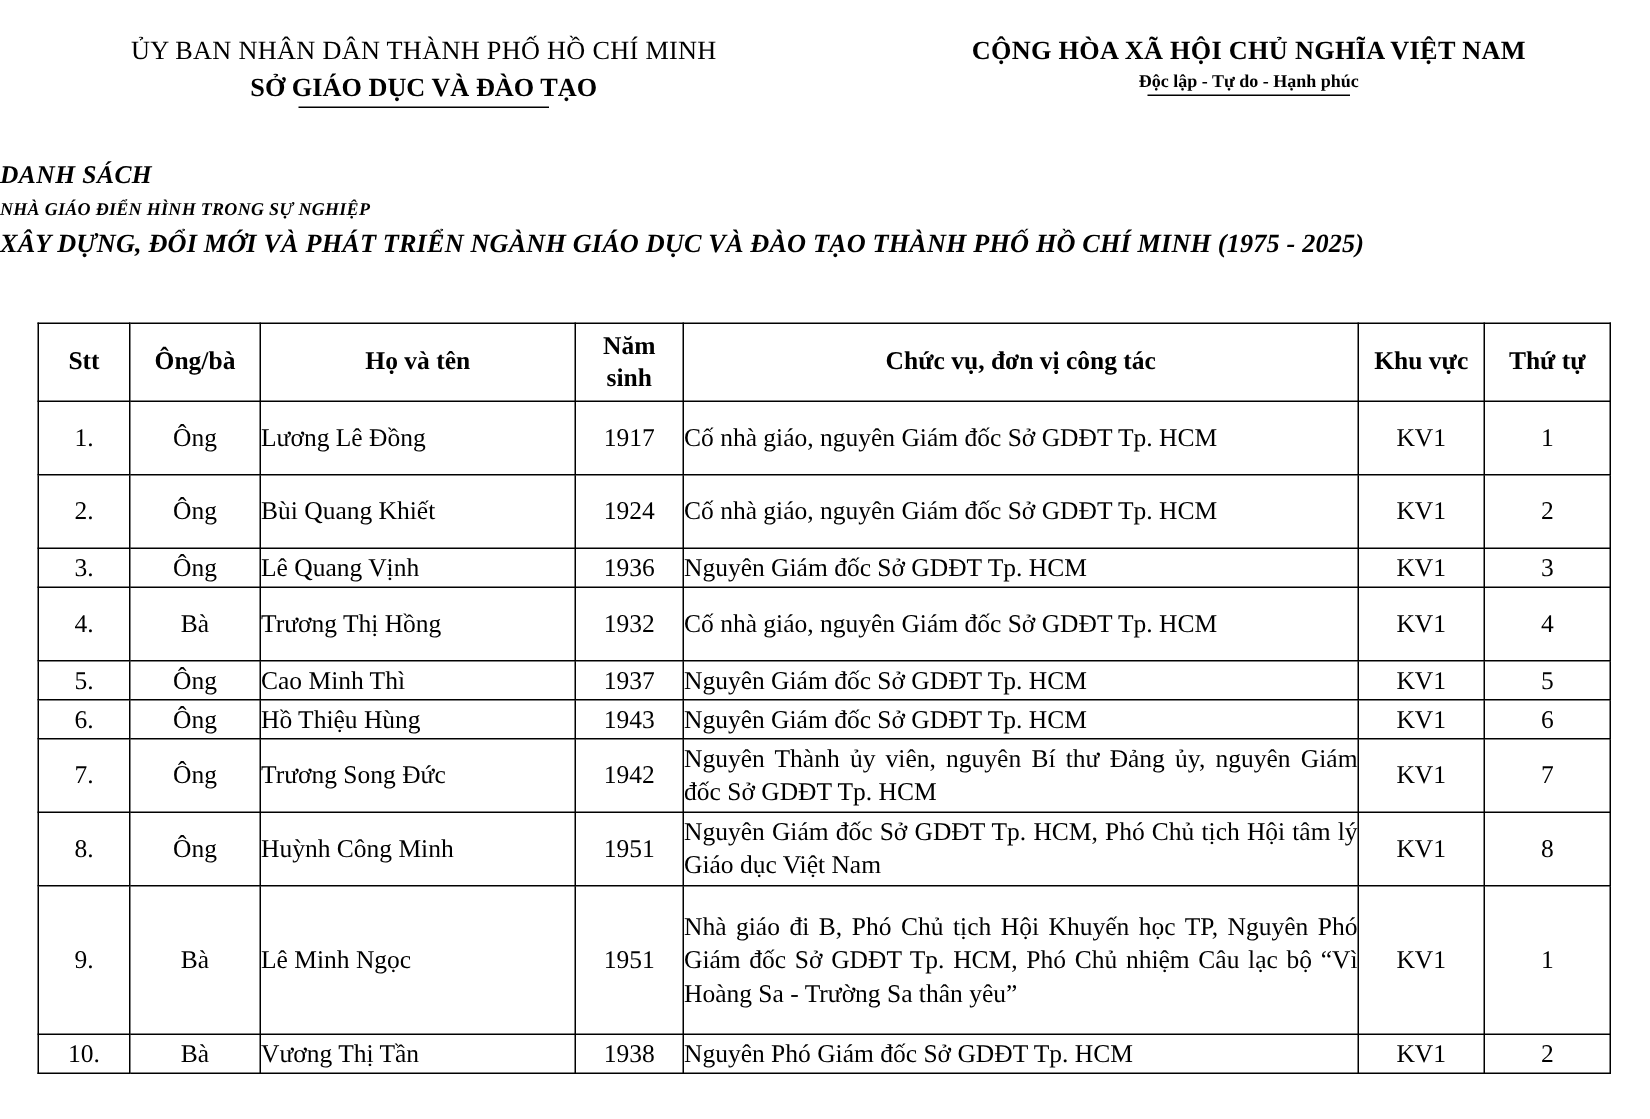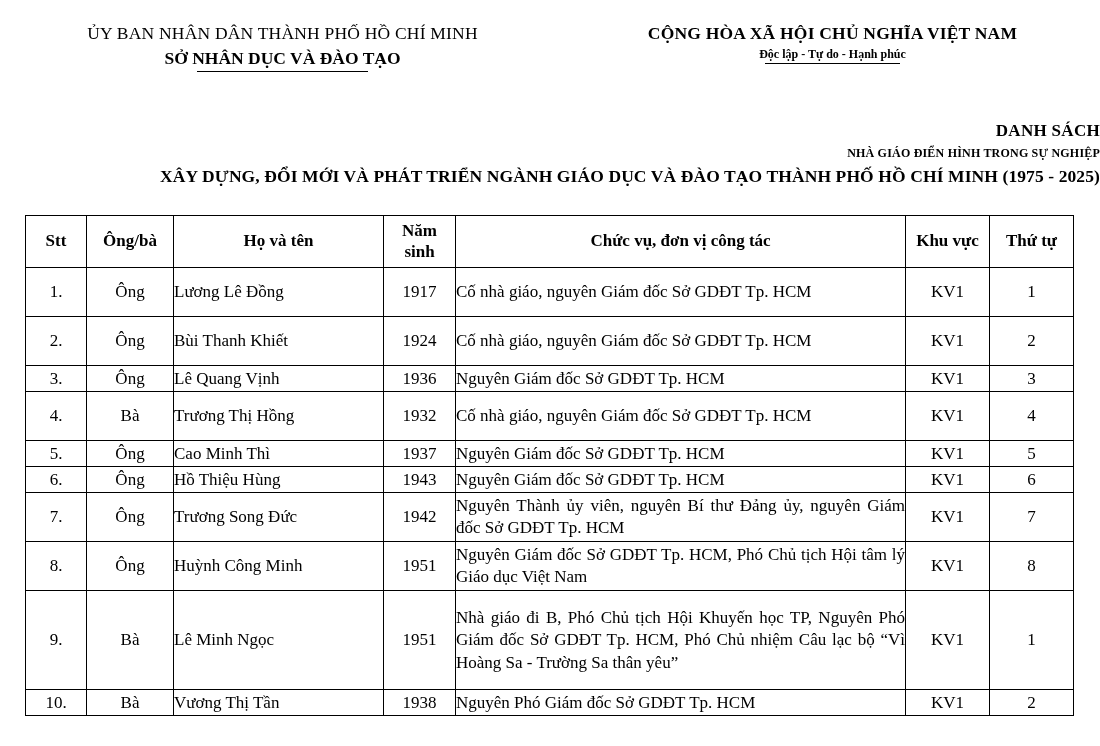--- a/index.html
+++ b/index.html
@@ -71,23 +71,24 @@
     bottom: -2px;
     border-bottom: 1.6px solid #000;
   }
   .lh-right .underline-box::after {
     left: 4%;
     right: 4%;
   }
 
   
   .doc-title {
-    text-align: right;
-    margin-top: 48px;
+    text-align: left;
+    margin-top: 34px;
     font-weight: bold;
+    font-style: italic;
   }
   .dt-l1 {
     font-size: 17px;
     line-height: 1.55;
     letter-spacing: 0.3px;
   }
   .dt-l2 {
     font-size: 12px;
     line-height: 1.55;
     letter-spacing: 0.2px;
@@ -162,21 +163,21 @@
   .row-one td  { height: 25px; }
 </style>
 </head>
 <body>
 
 <div class="page">
 
   <div class="letterhead">
     <div class="lh-left">
       <div class="lh-line1">ỦY BAN NHÂN DÂN THÀNH PHỐ HỒ CHÍ MINH</div>
-      <div class="lh-line2"><span class="underline-box">SỞ NHÂN DỤC VÀ ĐÀO TẠO</span></div>
+      <div class="lh-line2"><span class="underline-box">SỞ GIÁO DỤC VÀ ĐÀO TẠO</span></div>
     </div>
     <div class="lh-right">
       <div class="lh-line1">CỘNG HÒA XÃ HỘI CHỦ NGHĨA VIỆT NAM</div>
       <div class="lh-line2"><span class="underline-box">Độc lập - Tự do - Hạnh phúc</span></div>
     </div>
   </div>
 
   <div class="doc-title">
     <div class="dt-l1">DANH SÁCH</div>
     <div class="dt-l2">NHÀ GIÁO ĐIỂN HÌNH TRONG SỰ NGHIỆP</div>
@@ -211,21 +212,21 @@
             <td class="cell-title">Ông</td>
             <td class="cell-name">Lương Lê Đồng</td>
             <td class="cell-year">1917</td>
             <td class="cell-pos">Cố nhà giáo, nguyên Giám đốc Sở GDĐT Tp. HCM</td>
             <td class="cell-zone">KV1</td>
             <td class="cell-order">1</td>
           </tr>
           <tr class="row-two">
             <td class="cell-stt">2.</td>
             <td class="cell-title">Ông</td>
-            <td class="cell-name">Bùi Thanh Khiết</td>
+            <td class="cell-name">Bùi Quang Khiết</td>
             <td class="cell-year">1924</td>
             <td class="cell-pos">Cố nhà giáo, nguyên Giám đốc Sở GDĐT Tp. HCM</td>
             <td class="cell-zone">KV1</td>
             <td class="cell-order">2</td>
           </tr>
           <tr class="row-one">
             <td class="cell-stt">3.</td>
             <td class="cell-title">Ông</td>
             <td class="cell-name">Lê Quang Vịnh</td>
             <td class="cell-year">1936</td>

